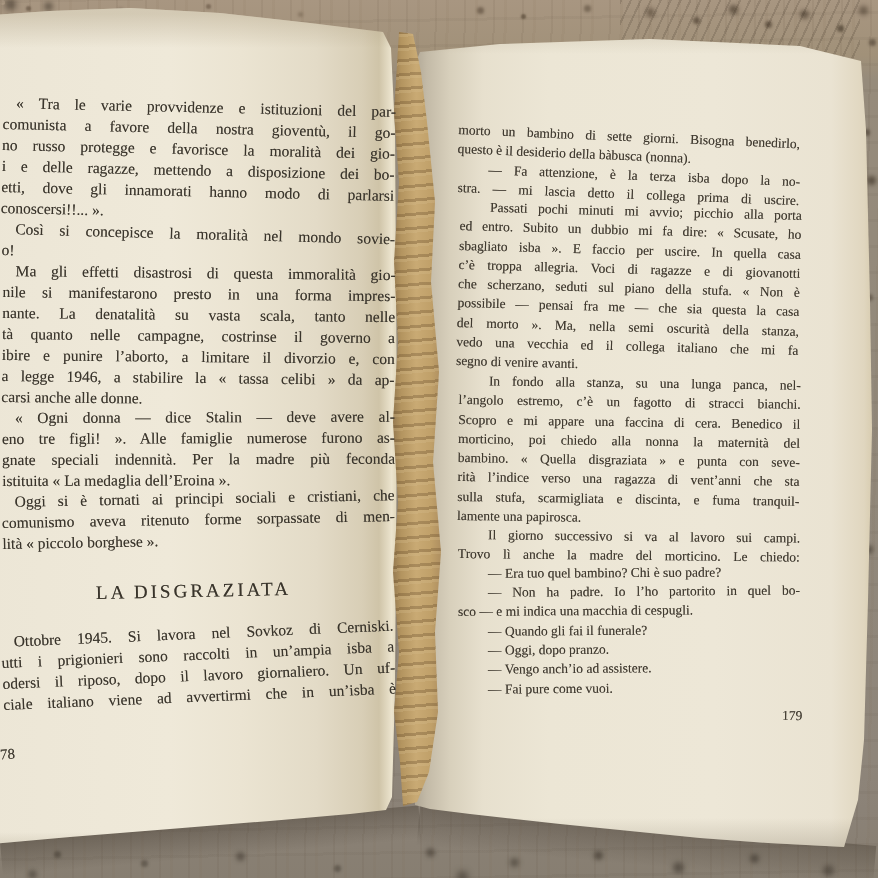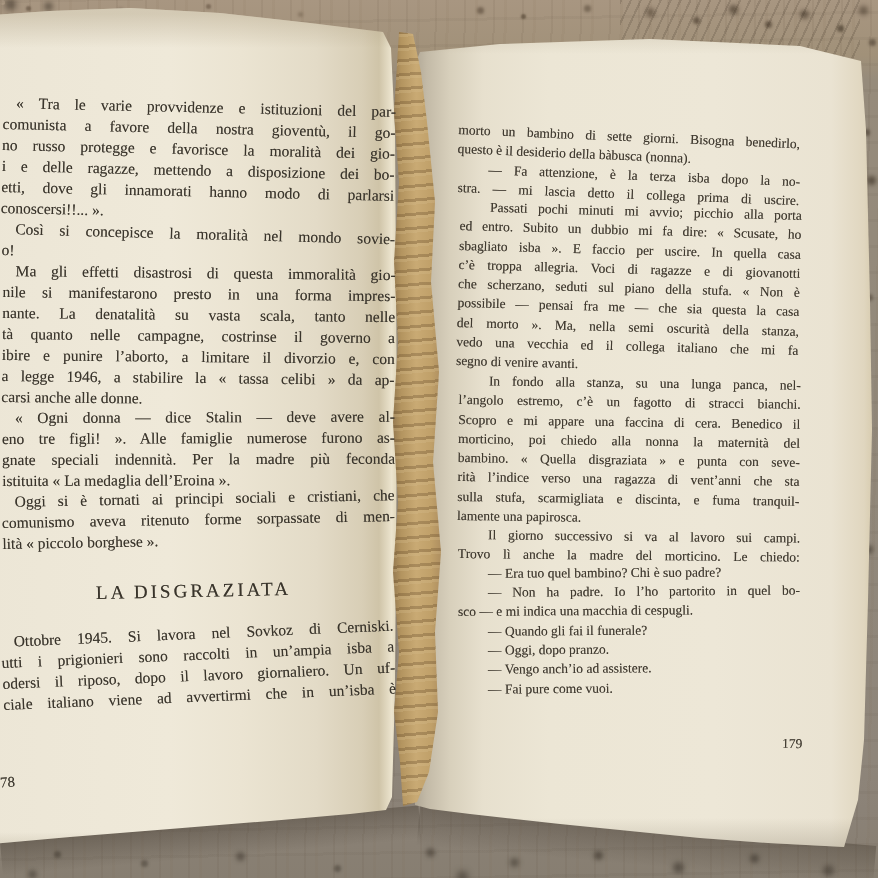--- a/index.html
+++ b/index.html
@@ -82,21 +82,21 @@
   .line{text-align:left;text-shadow:0 0 .4px rgba(58,53,44,.55);}
   .line.j{text-align:justify;text-align-last:justify;}
   .left-text .indent{text-indent:13px;}
   .right-text .indent{text-indent:30px;}
   .heading{
     margin:30px 10px 26px 0;text-align:center;
     font-size:19px;letter-spacing:3px;color:#39342b;
     transform:rotate(-1.2deg);transform-origin:0 50%;
     text-shadow:0 0 .4px rgba(58,53,44,.55);
   }
-  .pgnum{position:absolute;text-shadow:0 0 .4px rgba(58,53,44,.5);margin-top:28px;}
+  .pgnum{position:absolute;text-shadow:0 0 .4px rgba(58,53,44,.5);}
   .pg-left{left:0px;top:746px;font-size:15px;color:#3a352c;transform:rotate(-3deg);}
   .pg-right{left:782px;top:708px;font-size:13.5px;color:#403a30;transform:rotate(1deg);}
 </style>
 </head>
 <body>
 
 <div class="stage">
   <div class="wood-grain"></div>
   <div class="specks"></div>
   <div class="scratches"></div>

